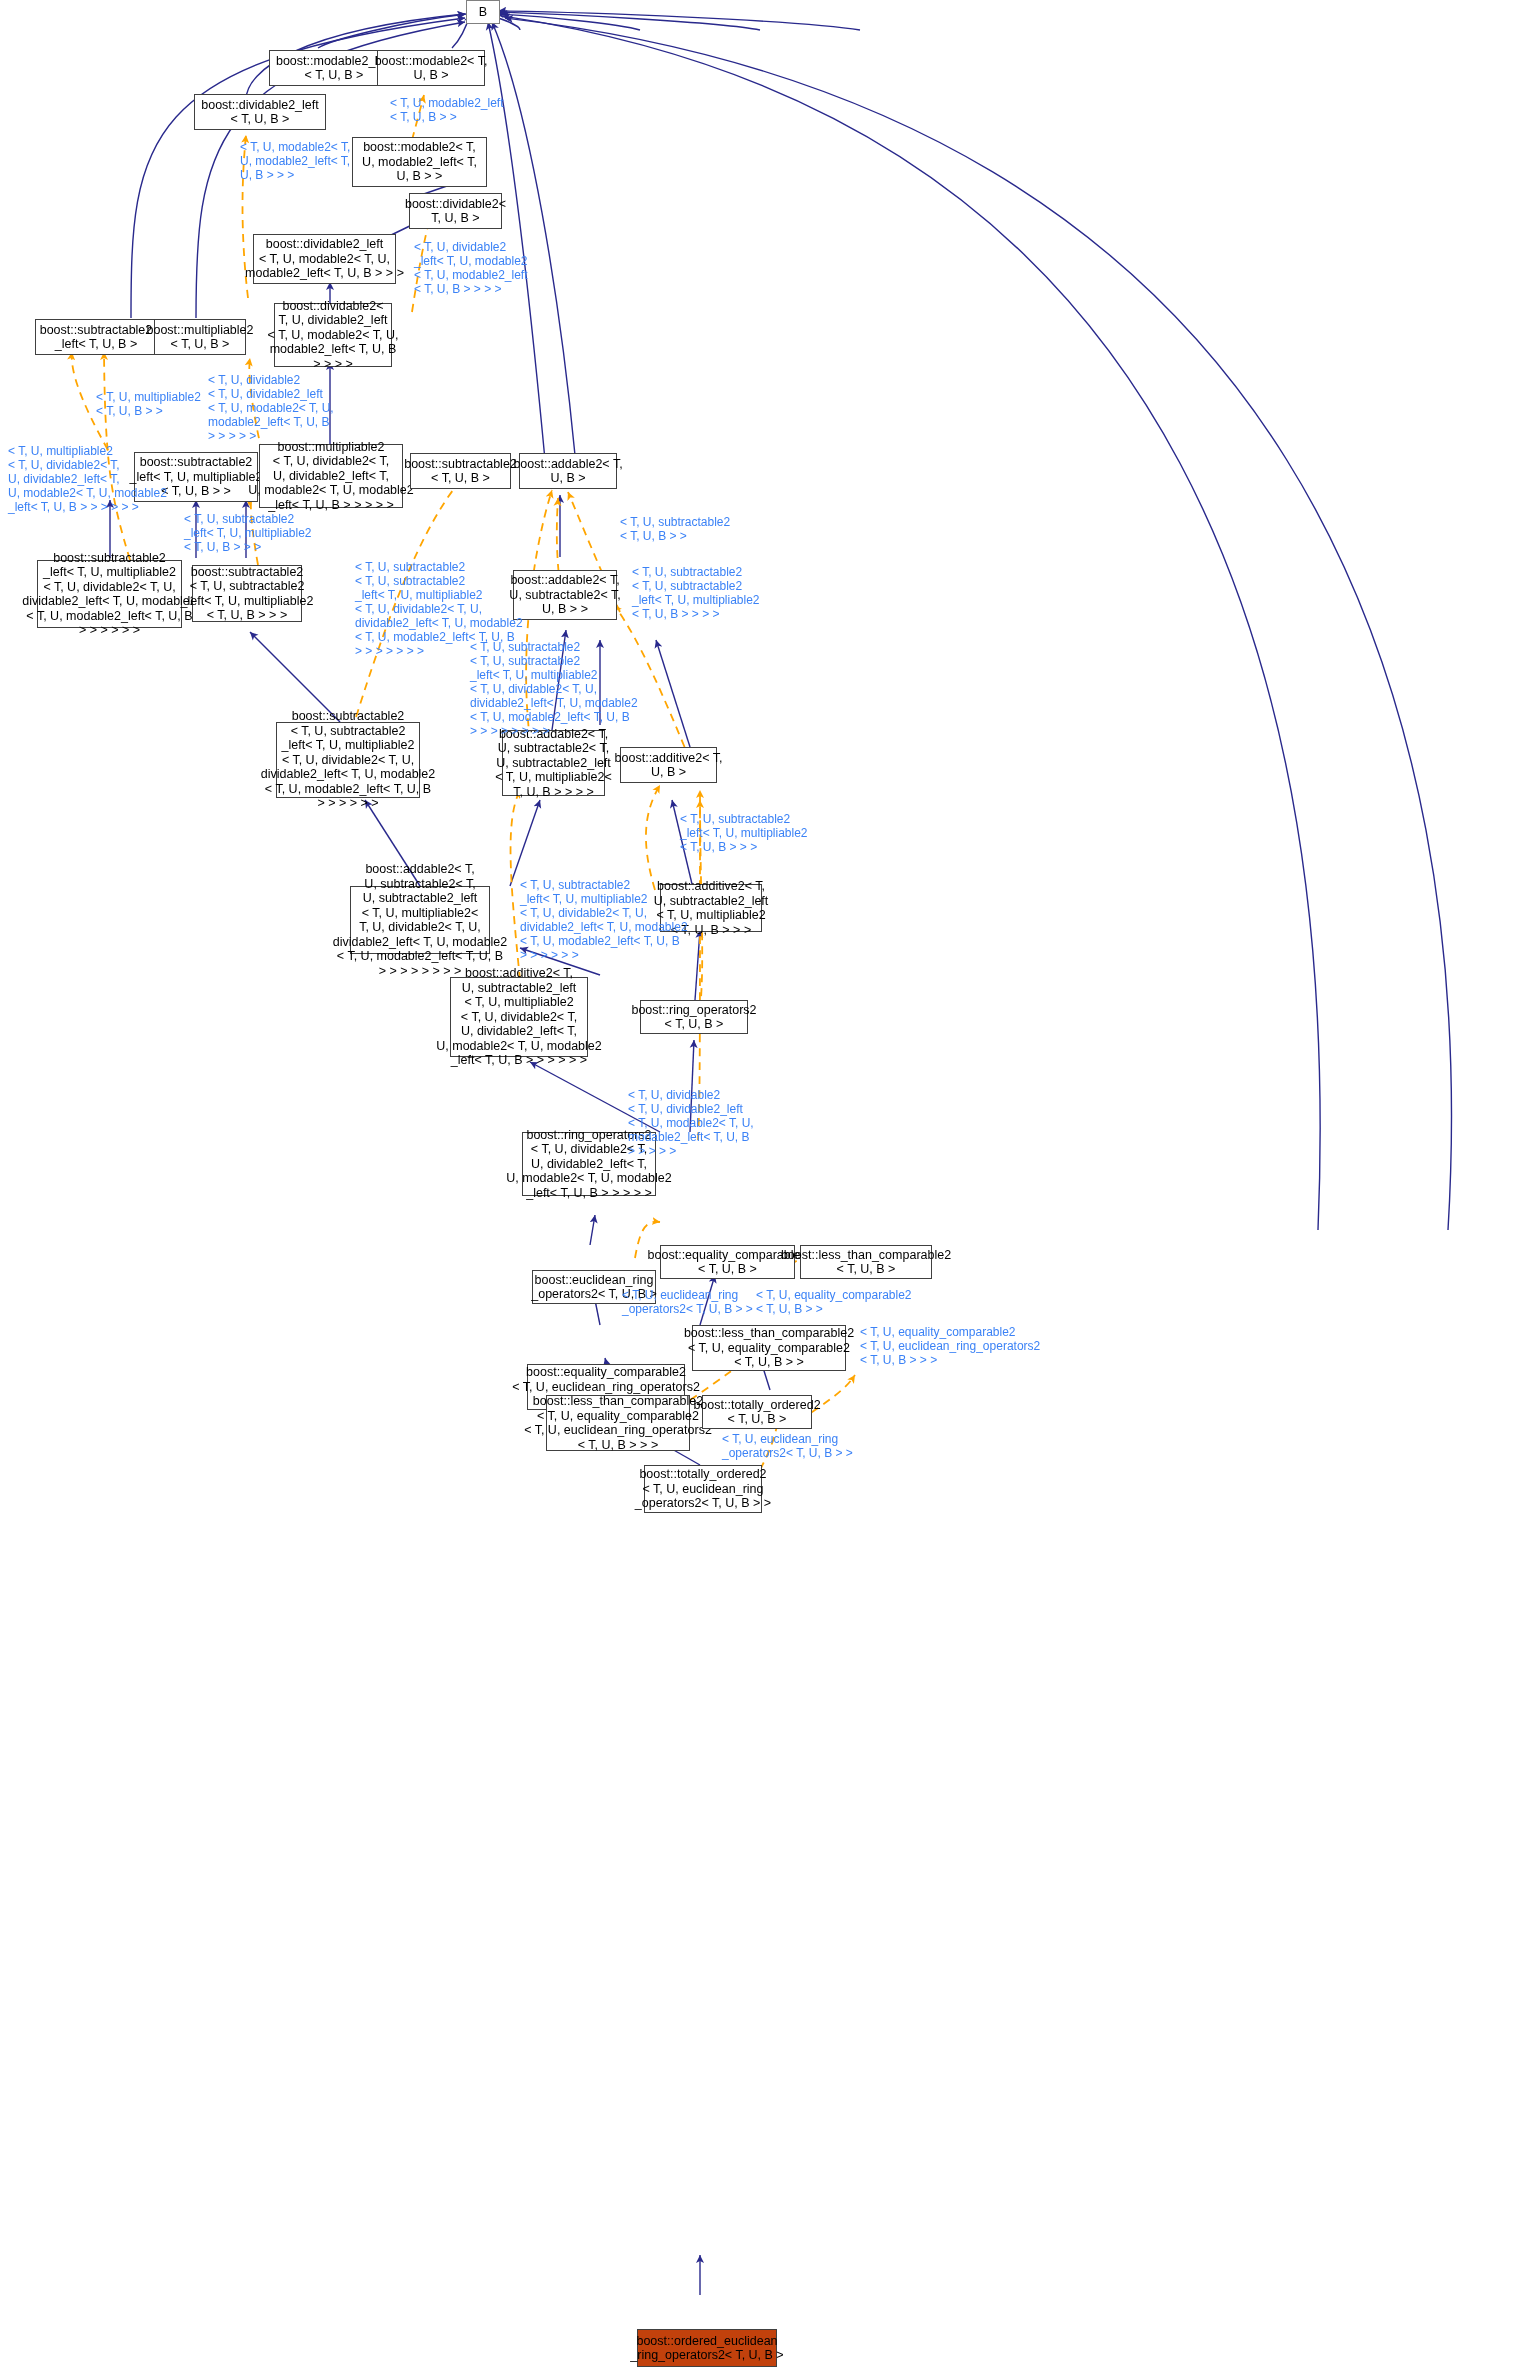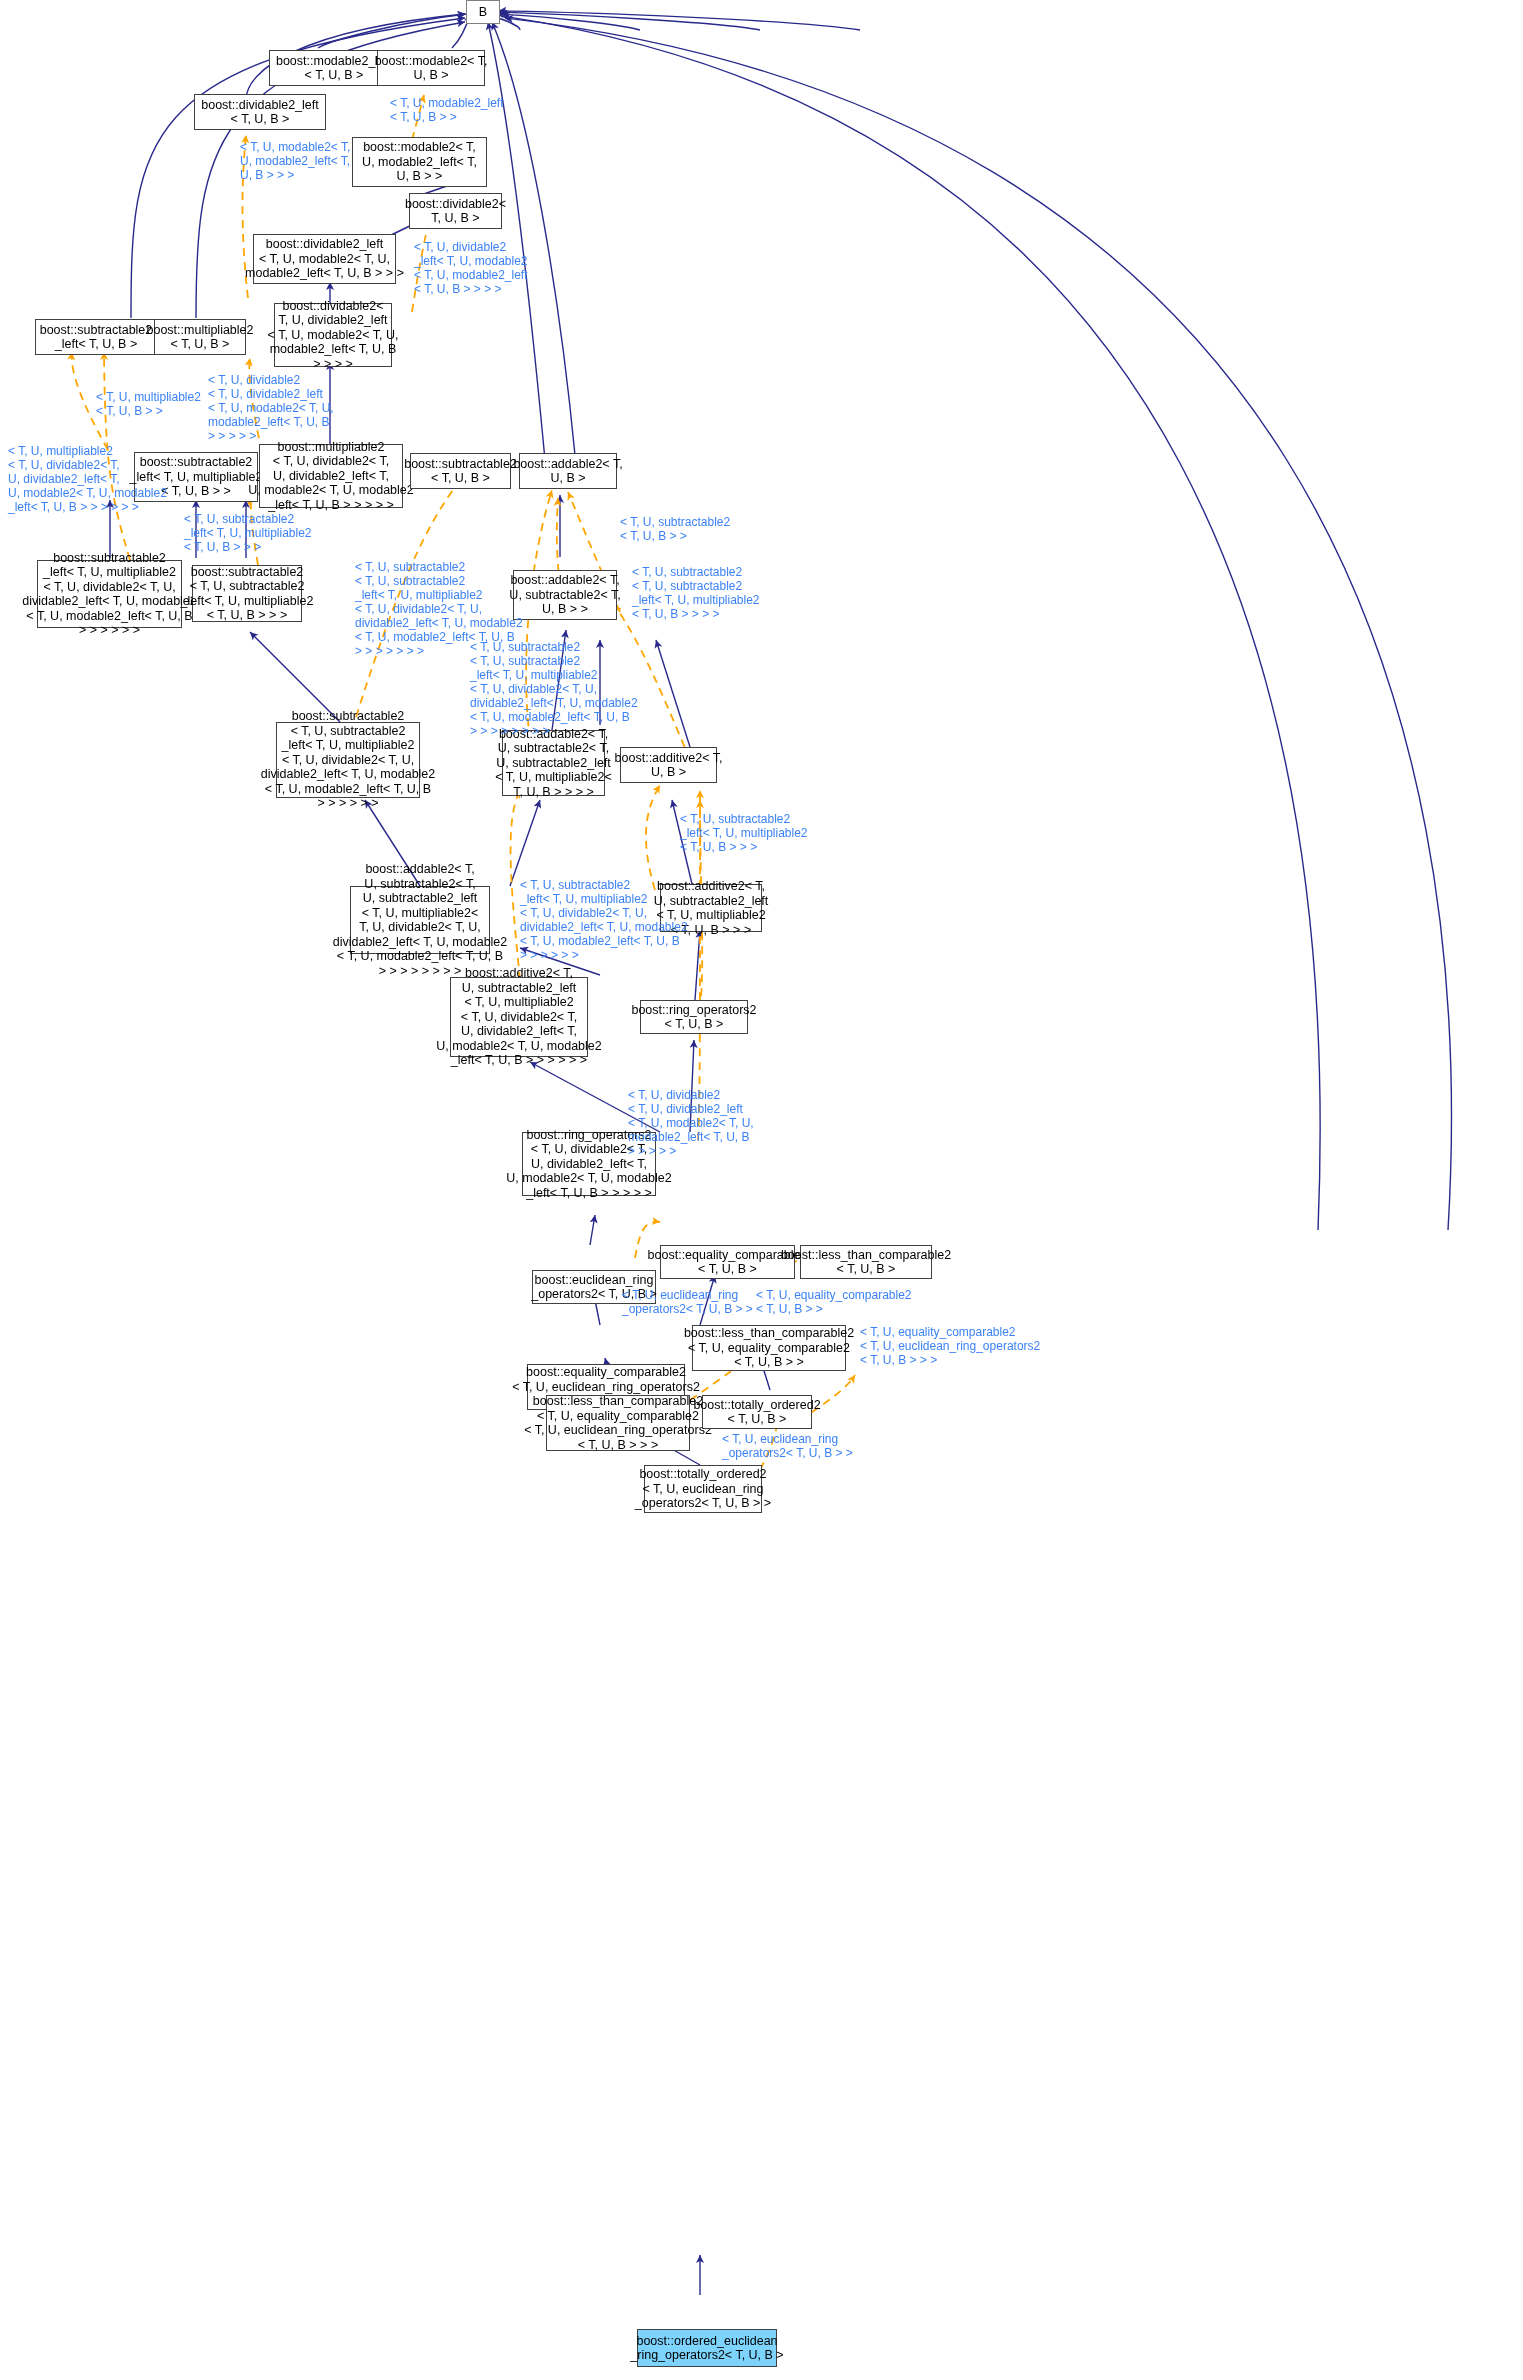--- a/index.html
+++ b/index.html
@@ -30,21 +30,21 @@
     flex-direction: column;
     align-items: center;
     justify-content: center;
     white-space: pre;
     padding: 2px 3px;
   }
   .node.root {
     border: 1.5px solid #808080;
   }
   .node.current {
-    background: #7dd3fc;
+    background: #c2410c;
     border: 1.5px solid #404040;
   }
   .elabel {
     position: absolute;
     color: #3b82f6;
     font-size: 12px;
     line-height: 14px;
     text-align: left;
     white-space: pre;
     background: transparent;

